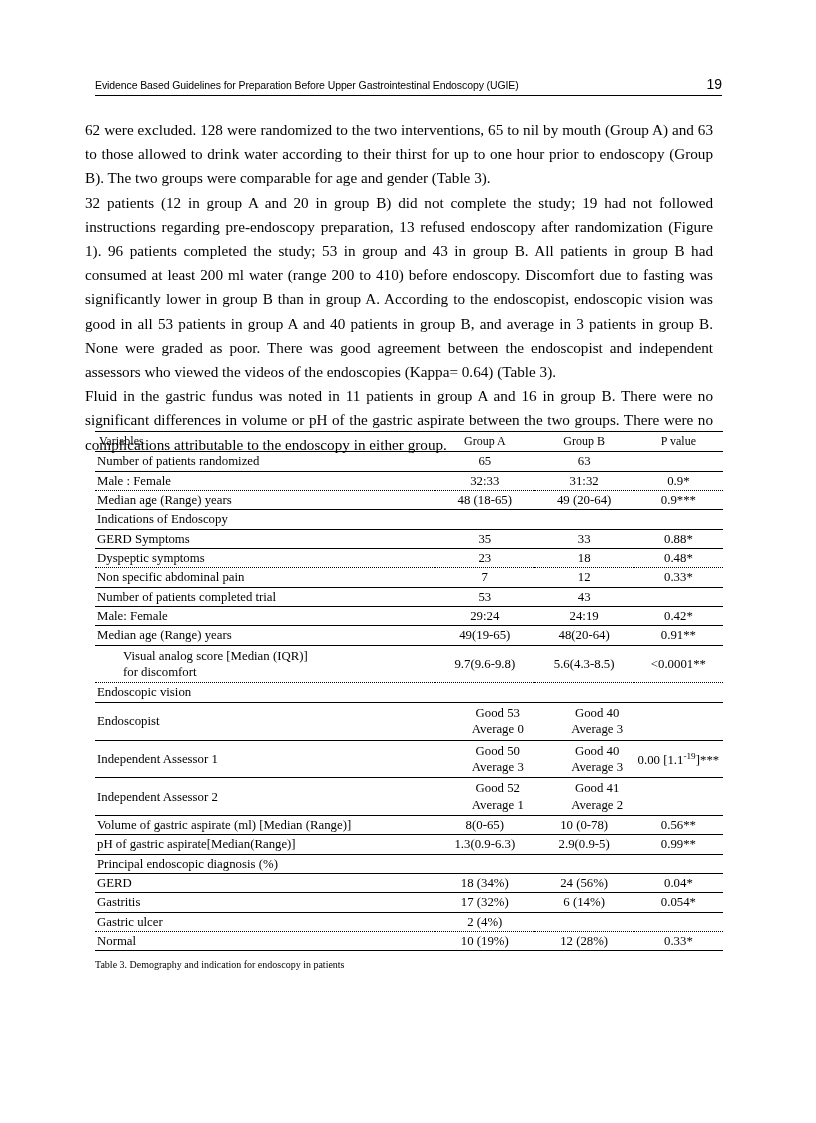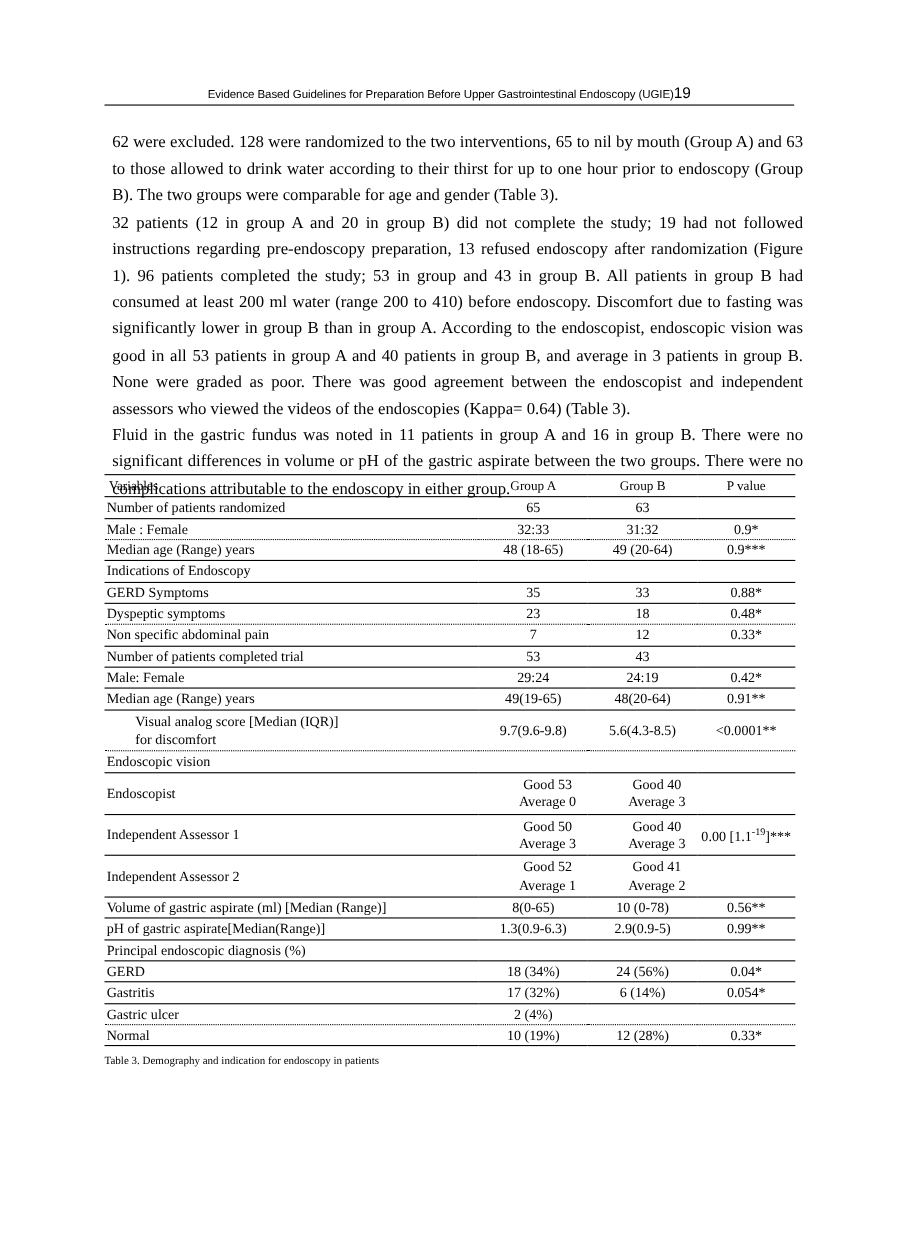--- a/index.html
+++ b/index.html
@@ -23,39 +23,39 @@
   }
 
   
   .runhead {
     position: absolute;
     left: 95px;
     top: 76px;
     width: 627px;
     display: flex;
     align-items: baseline;
-    justify-content: center;
+    justify-content: space-between;
     border-bottom: 1.4px solid #000;
     padding-bottom: 3px;
   }
   .runhead-title {
     font-family: "Liberation Sans", sans-serif;
     font-size: 10.5px;
     letter-spacing: -0.1px;
     white-space: nowrap;
   }
   .runhead-page {
     font-family: "Liberation Sans", sans-serif;
     font-size: 14px;
   }
 
   
   .body-text {
     position: absolute;
-    left: 102px;
+    left: 85px;
     top: 118px;
     width: 628px;
     font-size: 15.2px;
     line-height: 24.2px;
     text-align: justify;
     text-justify: inter-word;
   }
   .body-text p {
     margin: 0;
   }

